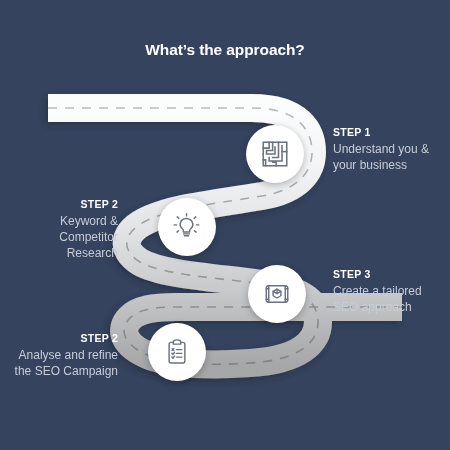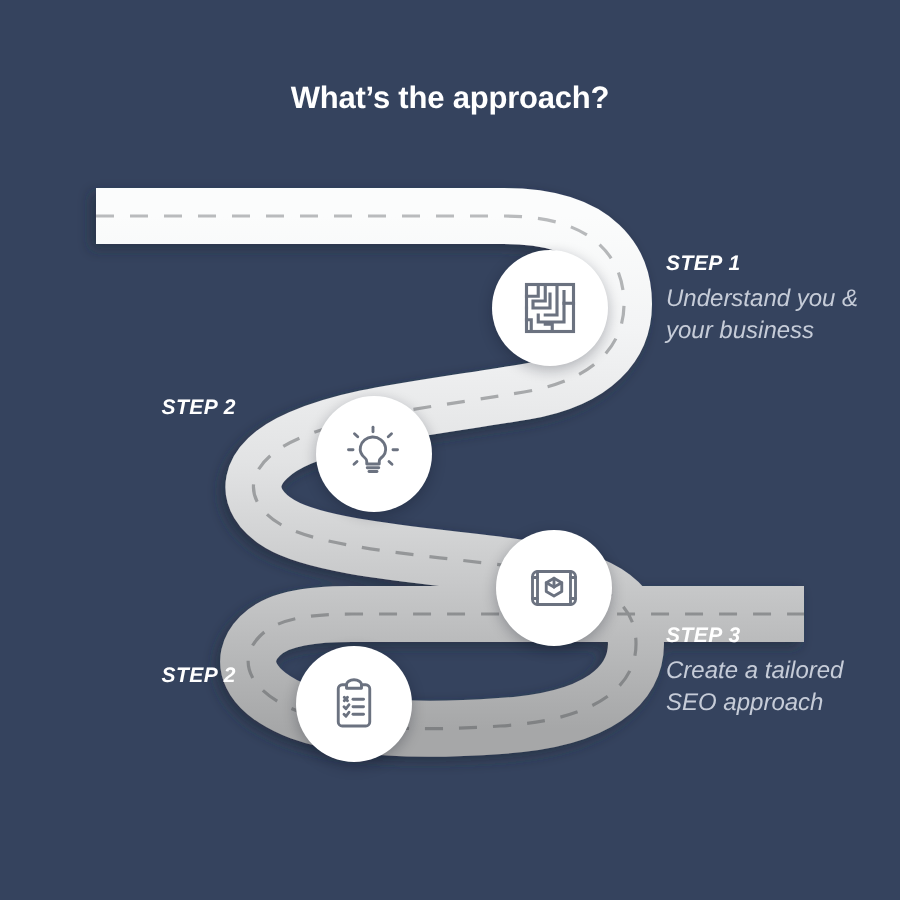--- a/index.html
+++ b/index.html
@@ -27,21 +27,21 @@
   .node{
     position:absolute;
     width:58px;height:58px;
     border-radius:50%;
     background:#ffffff;
     box-shadow:0 2px 7px rgba(10,15,30,0.28);
     display:flex;align-items:center;justify-content:center;
   }
   .node svg{display:block;}
 
-  .block{position:absolute;line-height:1.33;font-style:italic;}
+  .block{position:absolute;line-height:1.33;}
   .block .step{
     color:#ffffff;
     font-size:10.5px;
     font-weight:bold;
     letter-spacing:0.25px;
     margin-bottom:2px;
   }
   .block .desc{
     color:#c6ccd8;
     font-size:12px;
@@ -140,40 +140,41 @@
         <path d="M17.7 5.1 L19 3.9"></path>
         <path d="M3.6 10.3 H1.8"></path>
         <path d="M19.6 10.3 H21.4"></path>
         <path d="M5.2 15 L4 16.1"></path>
         <path d="M18 15 L19.2 16.1"></path>
       </svg>
     </span>
   </div>
   <div class="block left" style="left:6px;top:198px;width:112px;">
     <div class="step">STEP 2</div>
+    <div class="desc">Keyword &amp; Competitor Research</div>
   </div>
 
   <div class="node" style="left:248px;top:265px;">
     <span>
       <svg width="30" height="30" viewBox="0 0 24 24" fill="none" stroke="#6b7280" stroke-width="1.15" stroke-linecap="round" stroke-linejoin="round">
         <rect x="5.4" y="5.4" width="13.2" height="13.2"></rect>
         <path d="M5.4 5.4 C4.3 5.4 3.4 6.3 3.4 7.4 L3.4 16.6 C3.4 17.7 4.3 18.6 5.4 18.6"></path>
         <path d="M18.6 5.4 C19.7 5.4 20.6 6.3 20.6 7.4 L20.6 16.6 C20.6 17.7 19.7 18.6 18.6 18.6"></path>
         <path d="M3.4 7.8 H5.4"></path>
         <path d="M3.4 16.2 H5.4"></path>
         <path d="M18.6 7.8 H20.6"></path>
         <path d="M18.6 16.2 H20.6"></path>
         <path d="M12 8.1 L15.1 9.9 L15.1 13.4 L12 15.2 L8.9 13.4 L8.9 9.9 Z"></path>
         <path d="M12 8.1 L12 11.6"></path>
         <path d="M12 11.6 L15.1 9.9"></path>
         <path d="M12 11.6 L8.9 9.9"></path>
       </svg>
     </span>
   </div>
-  <div class="block right" style="left:333px;top:268px;width:112px;margin-top:44px;">
+  <div class="block right" style="left:333px;top:268px;width:112px;">
     <div class="step">STEP 3</div>
     <div class="desc">Create a tailored SEO approach</div>
   </div>
 
   <div class="node" style="left:148px;top:323px;">
     <span>
       <svg width="30" height="30" viewBox="0 0 24 24" fill="none" stroke="#6b7280" stroke-width="1.15" stroke-linecap="round" stroke-linejoin="round">
         <path d="M9 4.3 H7.3 C6.4 4.3 5.7 5 5.7 5.9 L5.7 19.2 C5.7 20.1 6.4 20.8 7.3 20.8 L16.7 20.8 C17.6 20.8 18.3 20.1 18.3 19.2 L18.3 5.9 C18.3 5 17.6 4.3 16.7 4.3 L15 4.3"></path>
         <path d="M9 4.3 C9 3.2 10.3 2.3 12 2.3 C13.7 2.3 15 3.2 15 4.3 L15 5.7 L9 5.7 Z"></path>
         <path d="M11.6 10.1 H15.8"></path>
@@ -181,15 +182,16 @@
         <path d="M11.6 16.1 H15.8"></path>
         <path d="M8.1 9.3 L9.4 10.7"></path>
         <path d="M9.4 9.3 L8.1 10.7"></path>
         <path d="M8.0 13.1 L8.8 13.9 L10.0 12.3"></path>
         <path d="M8.0 16.1 L8.8 16.9 L10.0 15.3"></path>
       </svg>
     </span>
   </div>
   <div class="block left" style="left:6px;top:332px;width:112px;">
     <div class="step">STEP 2</div>
+    <div class="desc">Analyse and refine the SEO Campaign</div>
   </div>
 
 </div>
 
 </body></html>

